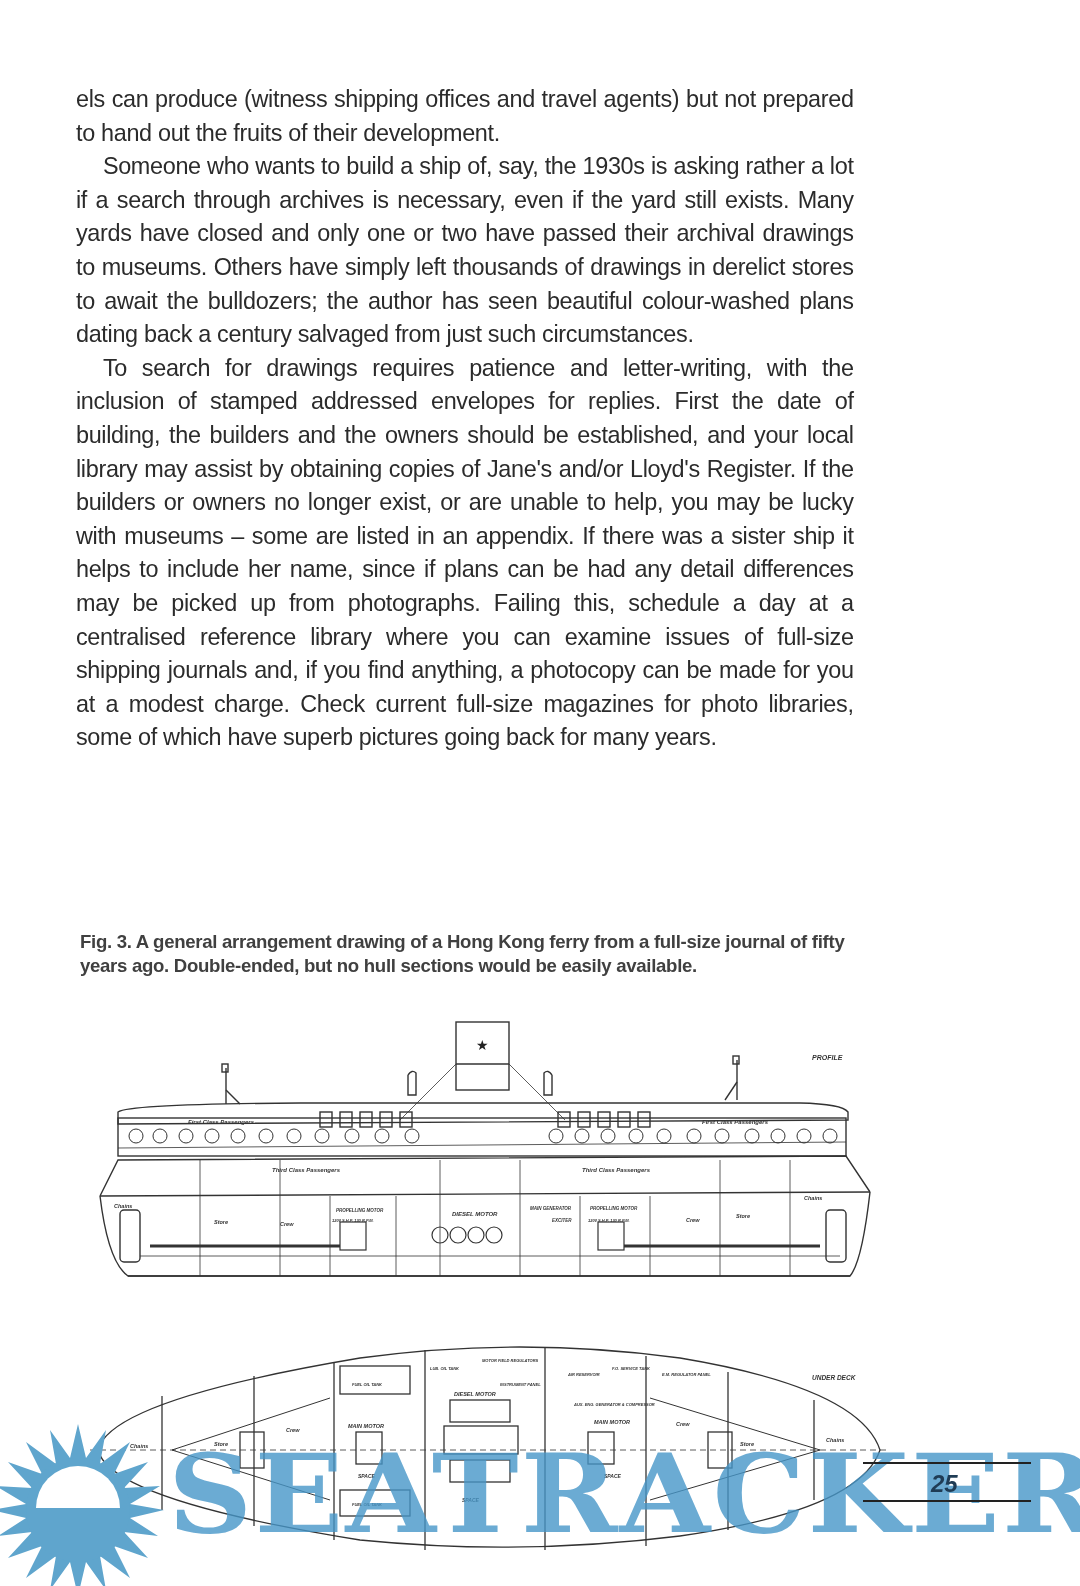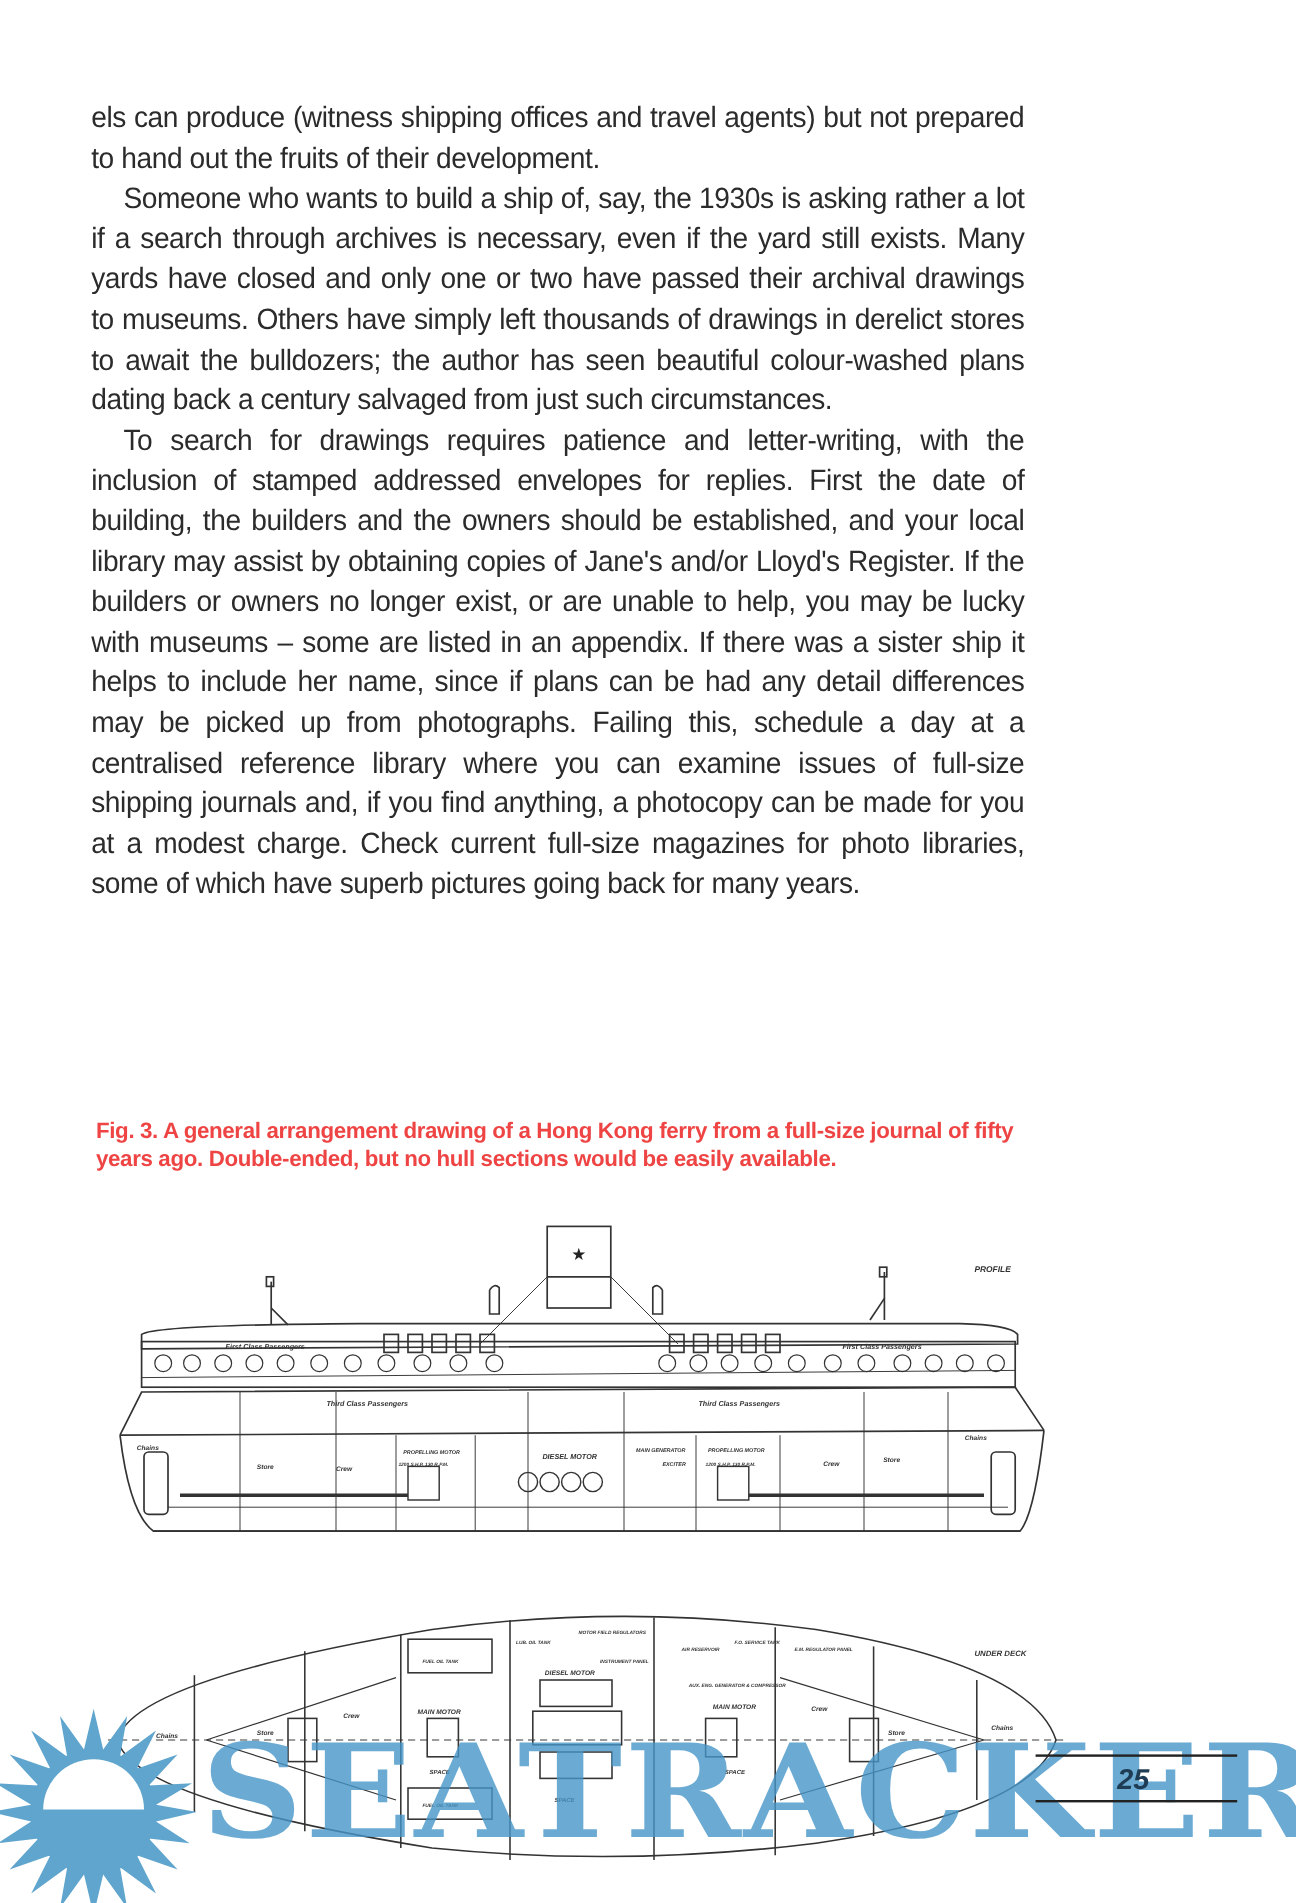--- a/index.html
+++ b/index.html
@@ -13,21 +13,21 @@
   .body-text {
     position: absolute; left: 76px; top: 82px; width: 810px;
     font-size: 24.4px; line-height: 33.6px; letter-spacing: -0.35px;
     text-align: justify; color: #2b2b2b;
     transform: scaleX(0.96); transform-origin: left top;
   }
   .body-text p { margin: 0; }
   .body-text p.indent { text-indent: 28px; }
   .caption {
     position: absolute; left: 80px; top: 930px; width: 790px;
-    font-size: 18.6px; line-height: 23.5px; font-weight: bold; color: #ef4444;
+    font-size: 18.6px; line-height: 23.5px; font-weight: bold; color: #404040;
     letter-spacing: -0.3px;
   }
   .figure { position: absolute; left: 0; top: 0; width: 1080px; height: 1586px; }
   .figure svg { position: absolute; left: 0; top: 0; }
   .lbl { font-family: "Liberation Sans", sans-serif; font-style: italic; font-weight: bold; fill: #333; }
   .watermark { position: absolute; left: 0; top: 1400px; width: 1080px; height: 186px; }
   .wm-text {
     position: absolute; left: 168px; top: 1440px;
     font-family: "DejaVu Serif", "Liberation Serif", serif;
     font-weight: bold; font-size: 108px; letter-spacing: 2px;

